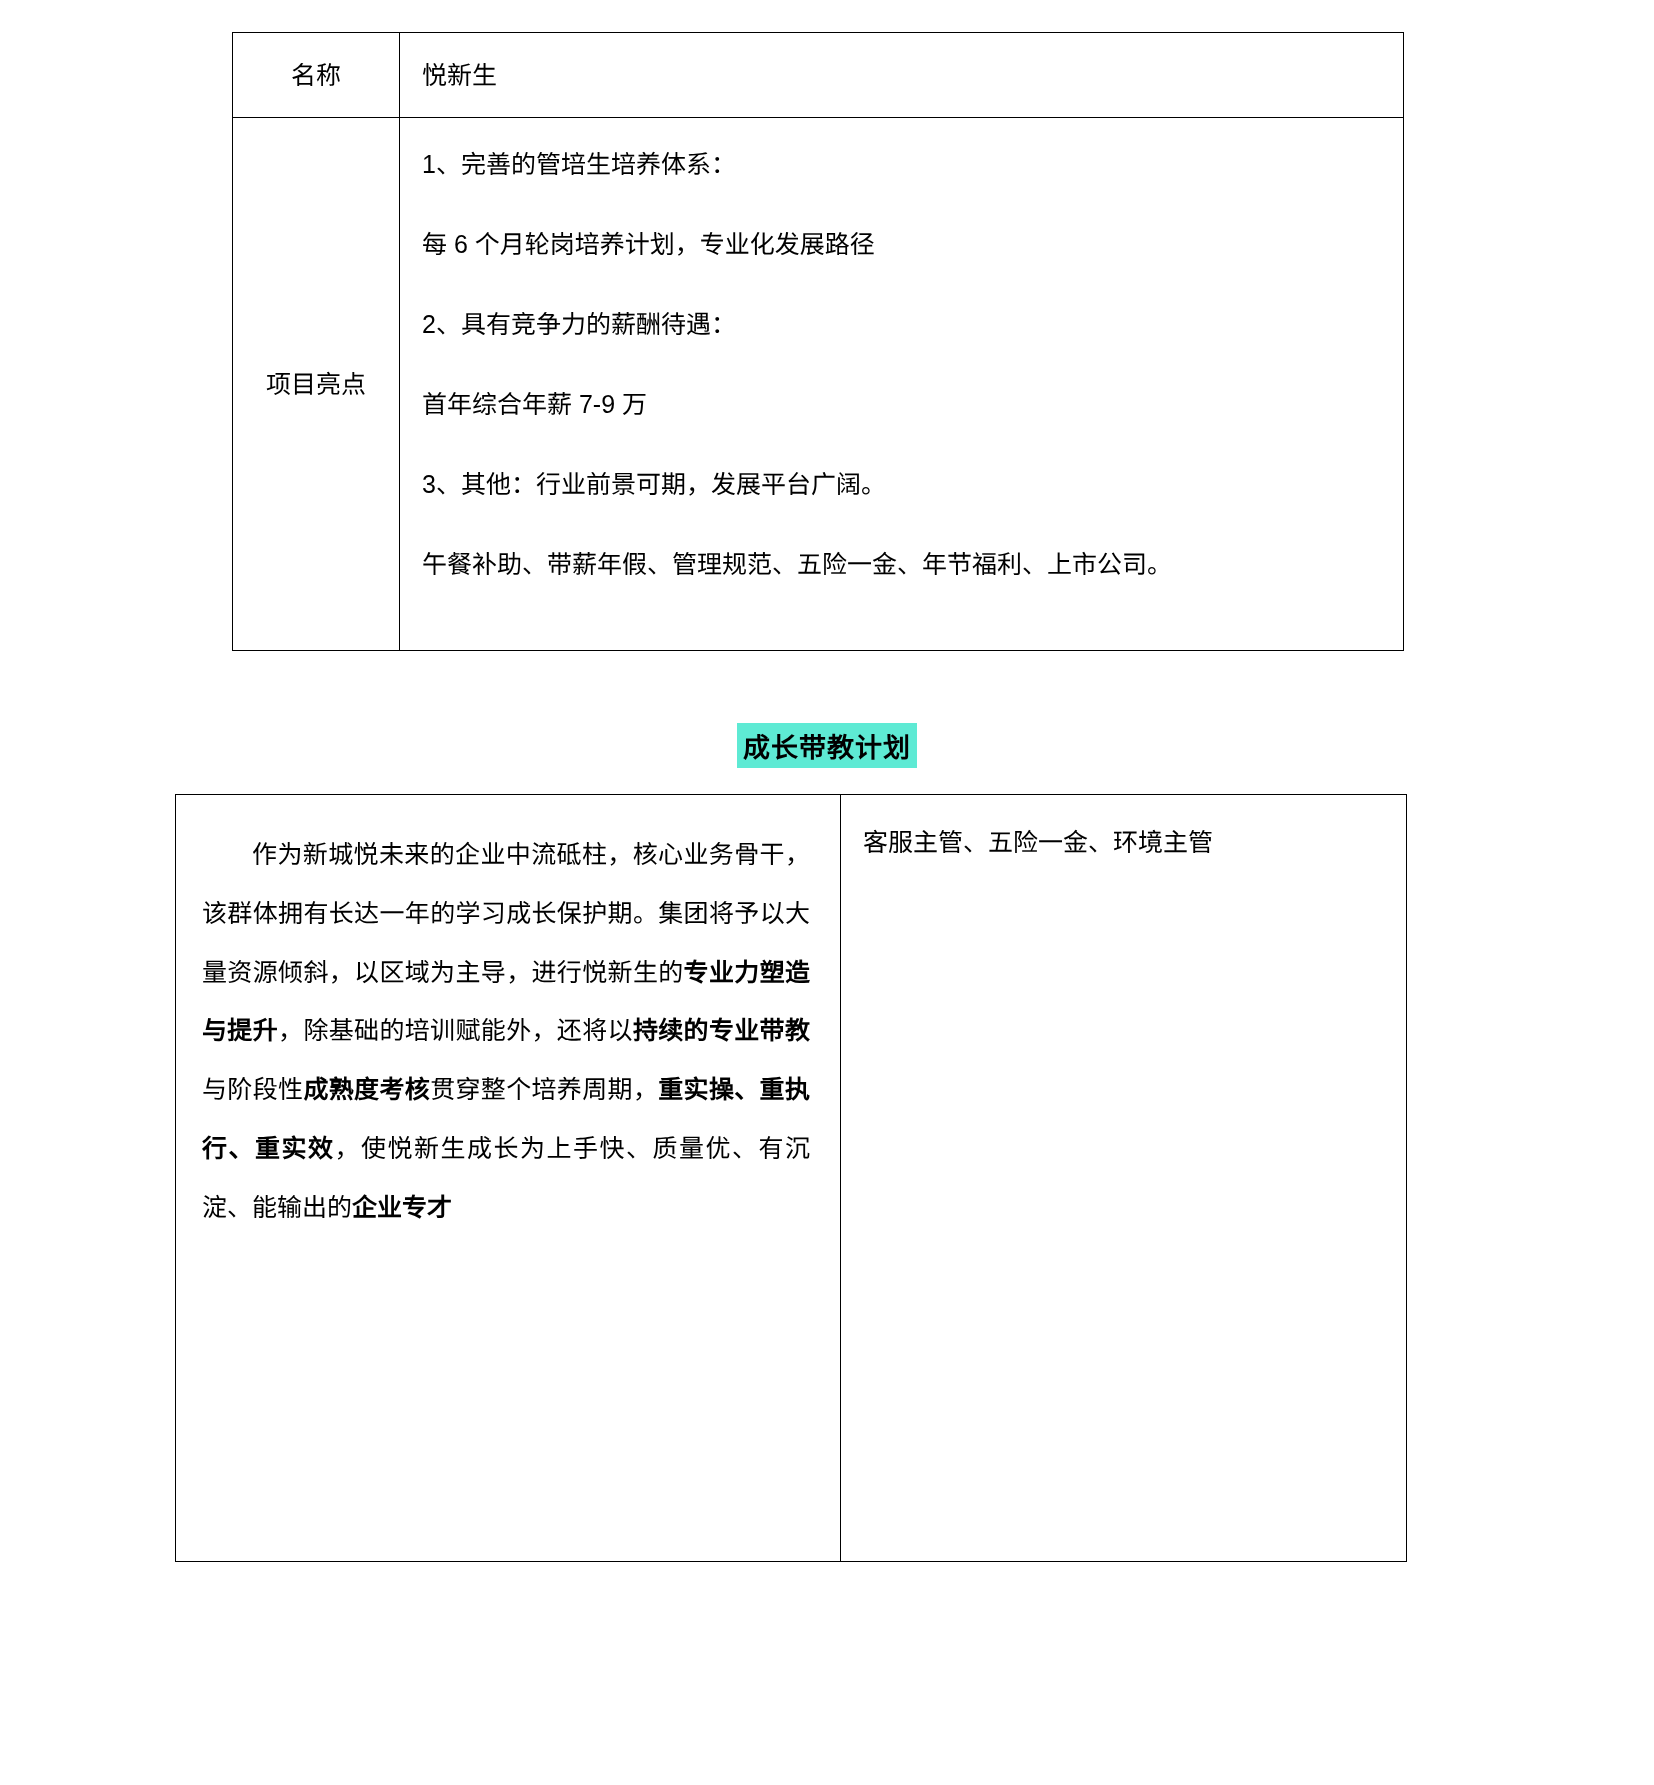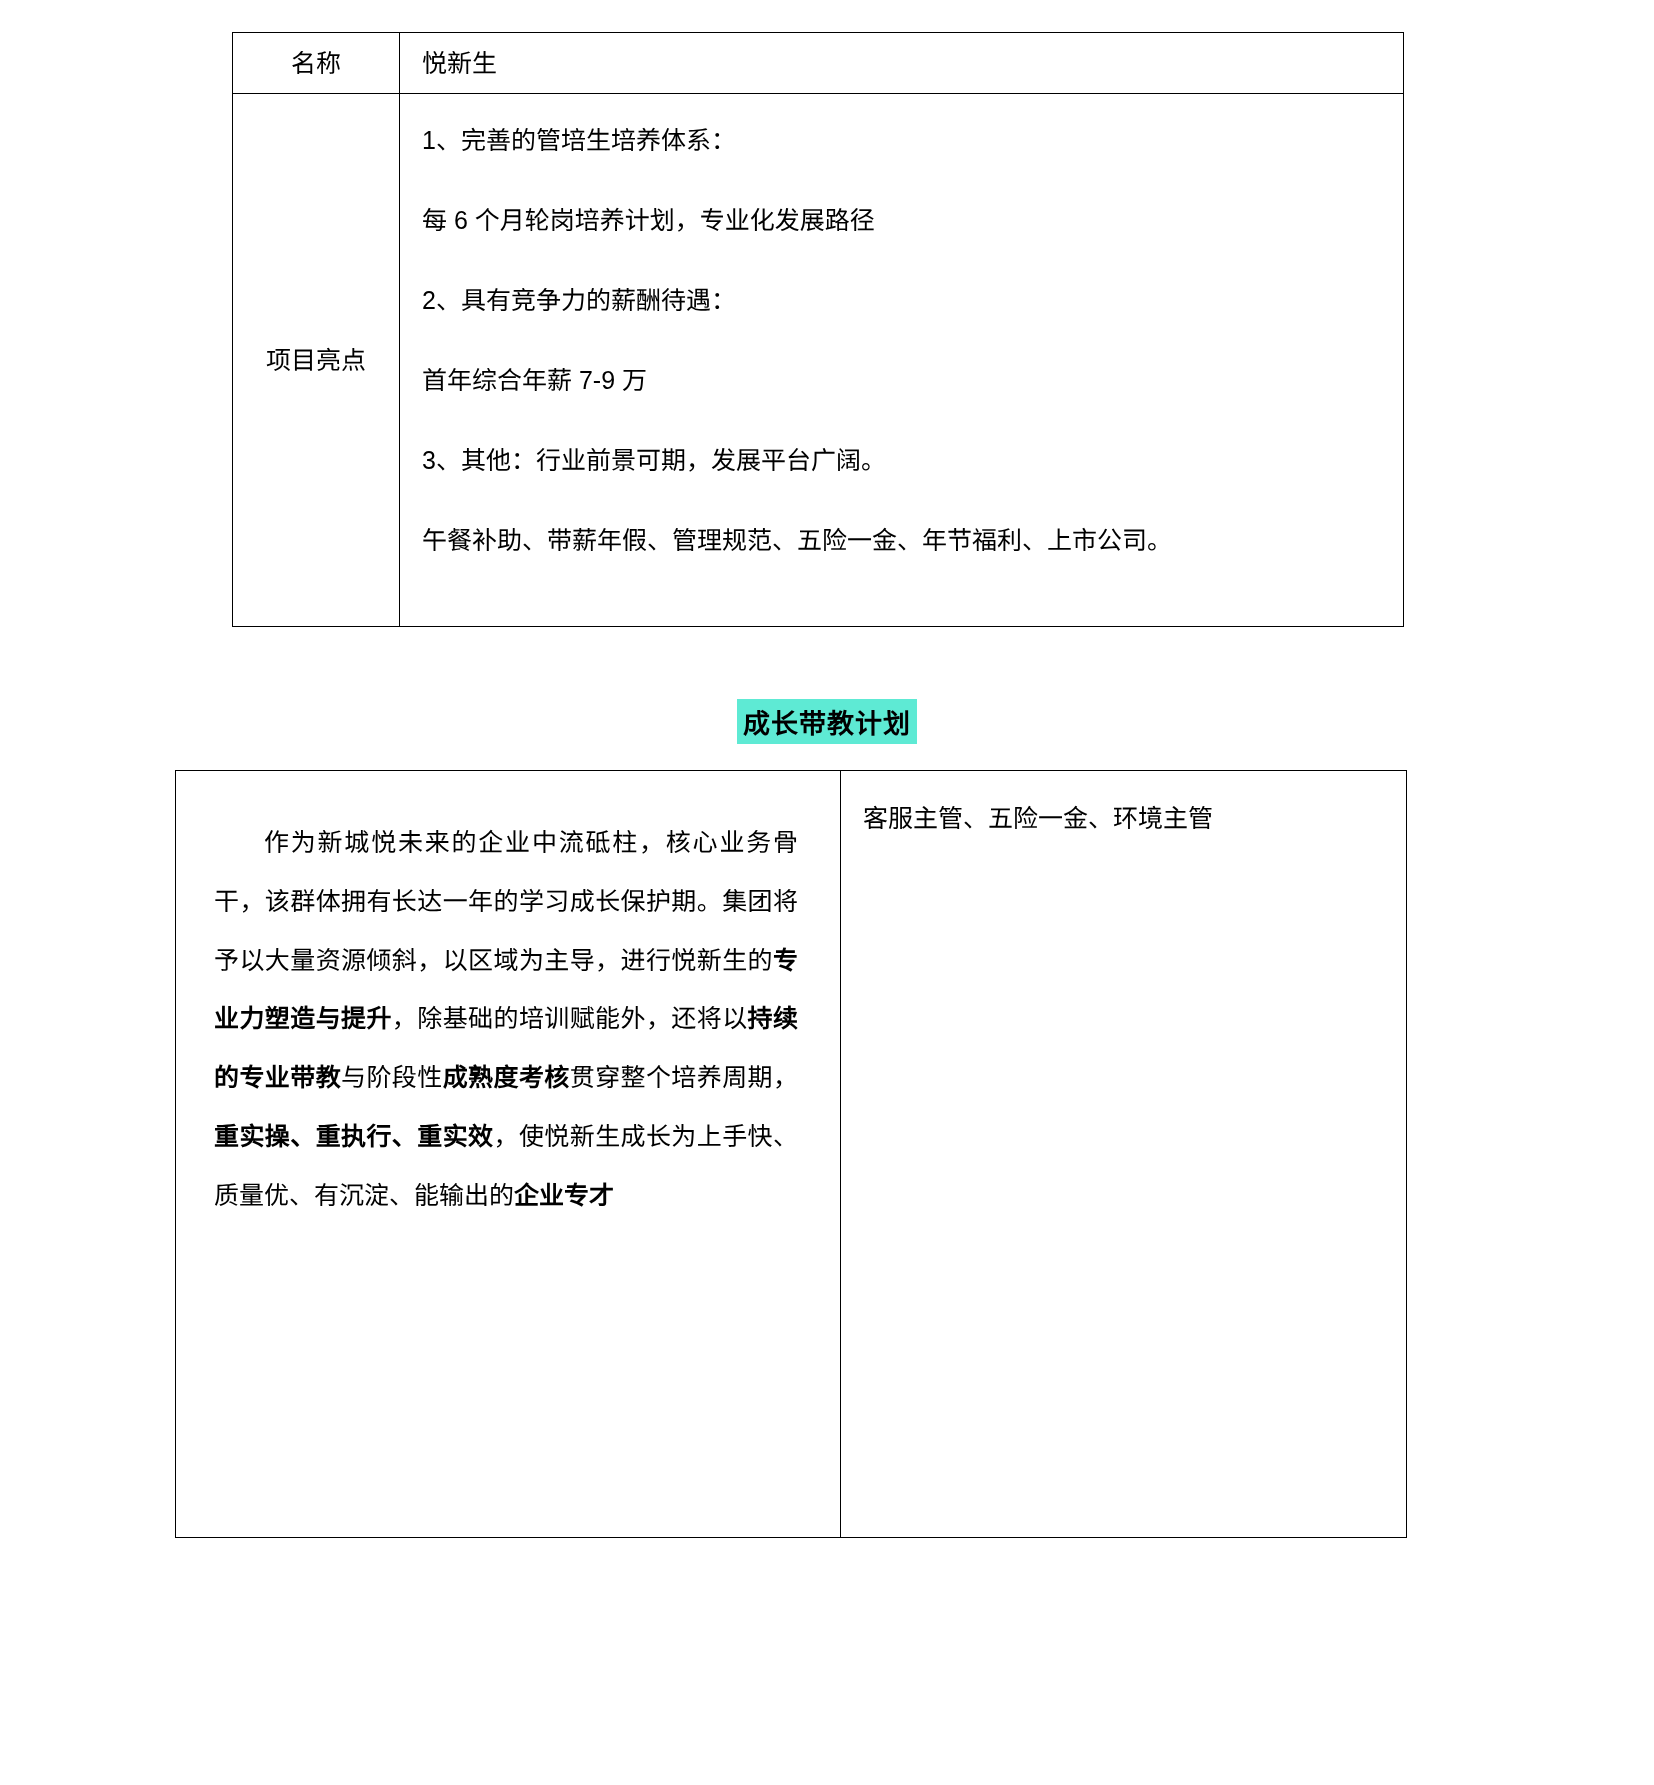--- a/index.html
+++ b/index.html
@@ -26,21 +26,21 @@
   
   .table-one {
     margin: 32px 0 0 232px;
     width: 1172px;
     border-collapse: collapse;
     table-layout: fixed;
   }
   .table-one td {
     border: 1.6px solid #000;
     vertical-align: middle;
-    padding: 10px 16px;
+    padding: 22px 16px;
     font-size: 25px;
     line-height: 1.6;
   }
   .table-one td.label {
     width: 146px;
     text-align: center;
     padding-left: 10px;
     padding-right: 10px;
     white-space: nowrap;
   }
@@ -90,21 +90,21 @@
     padding: 26px 26px 40px 22px;
     text-align: justify;
     text-justify: inter-ideograph;
     height: 700px;
   }
   .table-two td.right-cell {
     padding: 26px 22px;
     line-height: 1.7;
   }
   .left-cell p {
-    margin: 16px;
+    margin: 4px;
     text-indent: 2em;
   }
   .left-cell b { font-weight: bold; }
 </style>
 </head>
 <body>
 
 <div class="page">
 
   <table class="table-one">

